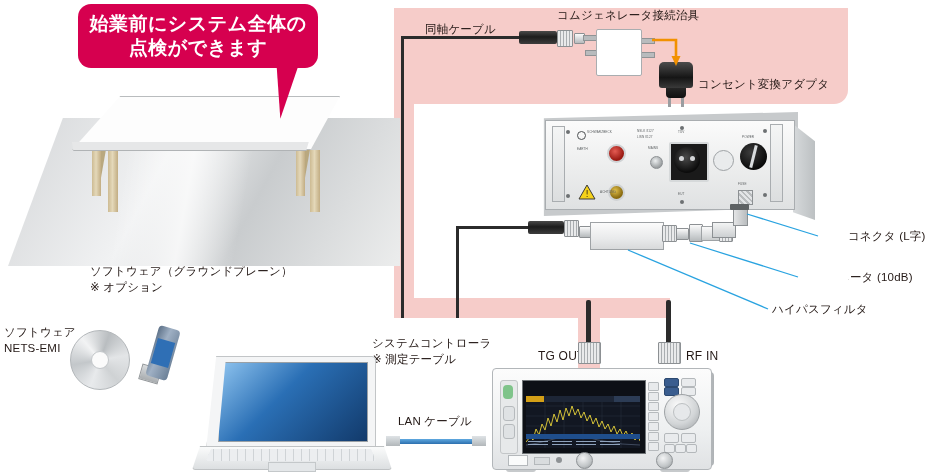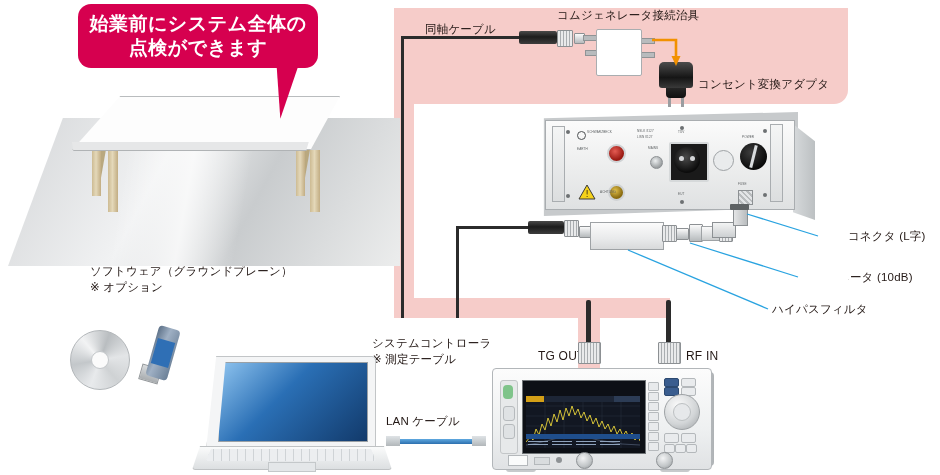--- a/index.html
+++ b/index.html
@@ -266,38 +266,40 @@
   <div class="lbl" style="left:802px;top:270px;">アッテネータ (10dB)</div>
   <div class="lbl" style="left:772px;top:302px;">ハイパスフィルタ</div>
 
   <div class="coax" style="left:586px;top:300px;width:5px;height:44px;border-radius:2px;"></div>
   <div class="bncmetal" style="left:578px;top:342px;width:21px;height:20px;"></div>
   <div class="coax" style="left:666px;top:300px;width:5px;height:44px;border-radius:2px;"></div>
   <div class="bncmetal" style="left:658px;top:342px;width:21px;height:20px;"></div>
   <div class="lbl" style="left:538px;top:348px;font-size:12px;">TG OUT</div>
   <div class="lbl" style="left:686px;top:348px;font-size:12px;">RF IN</div>
 
+  <div class="lbl" style="left:4px;top:325px;">ソフトウェア
+NETS-EMI</div>
   <div id="cd" class="abs"></div>
   <div id="cd-hole" class="abs"></div>
   <div id="usb-tip" class="abs"></div>
   <div id="usb-body" class="abs"></div>
   <div id="usb-label" class="abs"></div>
 
   <div id="lap-lid" class="abs"></div>
   <div id="lap-screen" class="abs"></div>
   <div id="lap-base" class="abs"></div>
   <div id="lap-kb" class="abs"></div>
   <div id="lap-pad" class="abs"></div>
   <div class="lbl" style="left:372px;top:336px;">システムコントローラ
 ※ 測定テーブル</div>
 
   <div class="lanplug" style="left:386px;top:436px;width:14px;height:10px;"></div>
   <div class="abs" style="left:398px;top:439px;width:76px;height:5px;background:linear-gradient(180deg,#5fa9e0,#2c6fae);z-index:21;border-radius:2px;"></div>
   <div class="lanplug" style="left:472px;top:436px;width:14px;height:10px;"></div>
-  <div class="lbl" style="left:386px;top:414px;text-align:center;">LAN ケーブル</div>
+  <div class="lbl" style="left:398px;top:414px;text-align:center;">LAN ケーブル</div>
 
   <div class="sa-foot" style="left:506px;top:466px;width:30px;"></div>
   <div class="sa-foot" style="left:660px;top:466px;width:30px;"></div>
   <div id="sa-right" class="abs"></div>
   <div id="sa-body" class="abs"></div>
   <div id="sa-left" class="abs"></div>
   <div class="sa-greenled" style="left:503px;top:385px;"></div>
   <div class="sa-sidebtn" style="left:503px;top:406px;width:10px;height:13px;"></div>
   <div class="sa-sidebtn" style="left:503px;top:424px;width:10px;height:13px;"></div>
   <div id="sa-screen" class="abs"></div>

